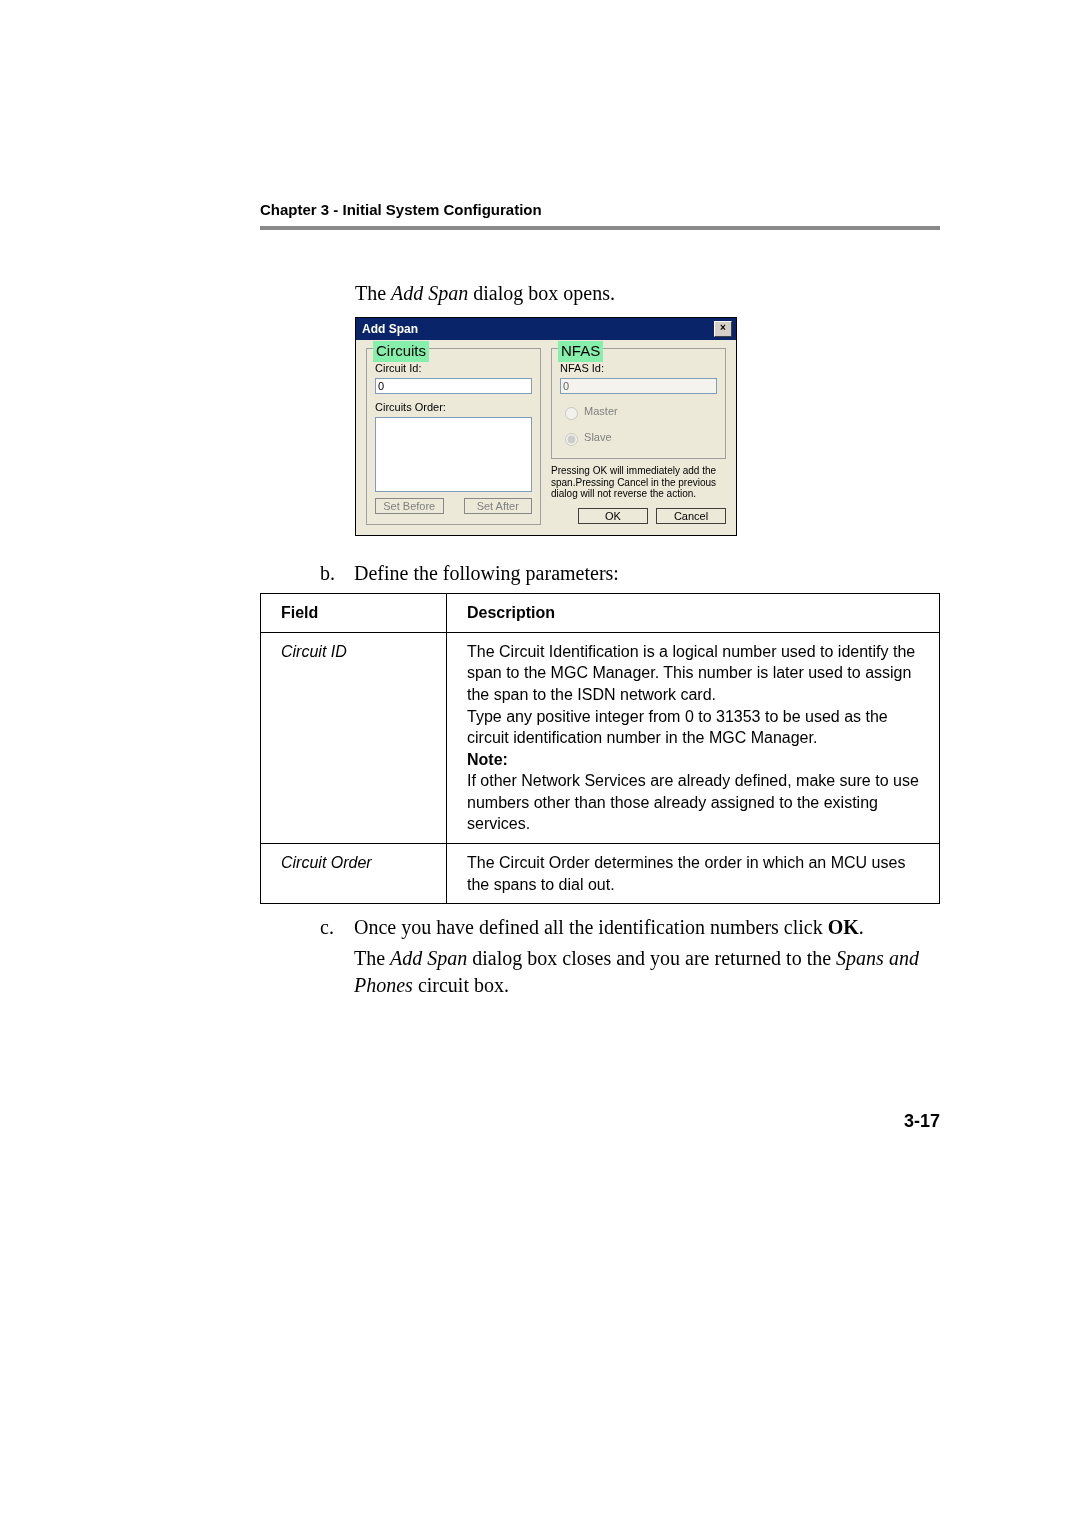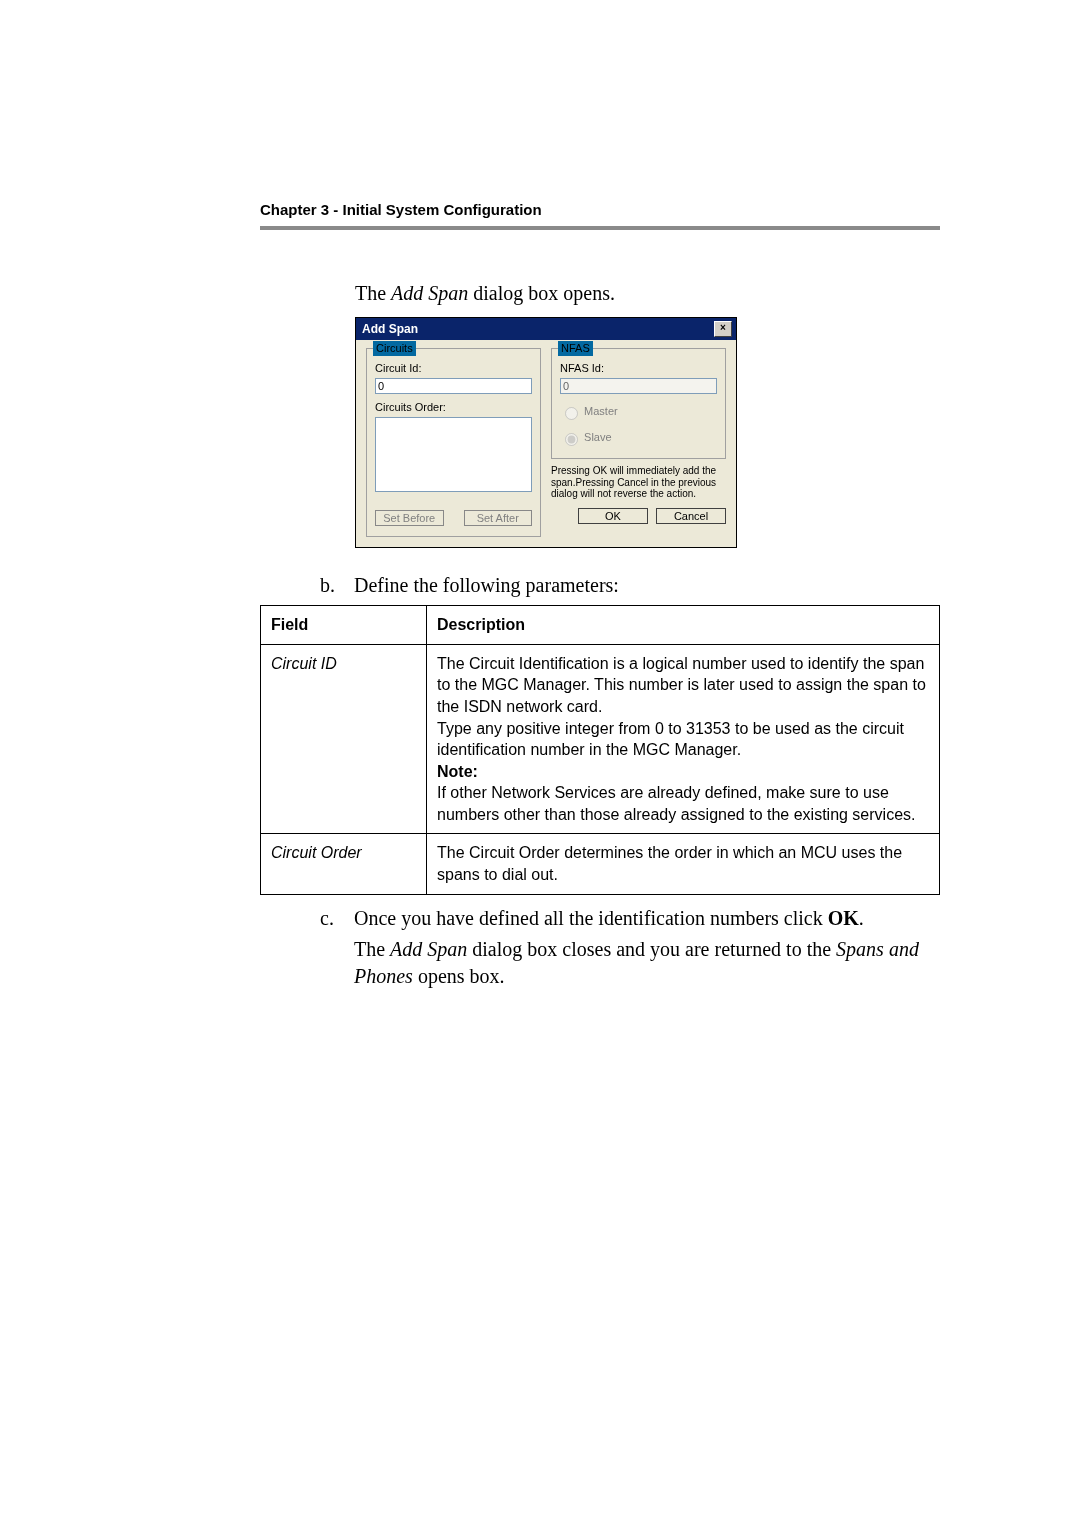--- a/index.html
+++ b/index.html
@@ -76,42 +76,42 @@
   }
   .dlg-col { flex:1; }
   .groupbox {
     border: 1px solid #a0a0a0;
     padding: 6px 8px 10px 8px;
     position: relative;
   }
   .groupbox .legend {
     position: absolute;
     top: -8px; left: 6px;
-    background: #0369a1;
+    background: #86efac;
     padding: 0 3px;
-    font-size: 11px;
+    font-size: 15px;
   }
   .fld-label { margin-top: 6px; margin-bottom: 2px; }
   .text-input {
     width: 100%;
     border: 1px solid #7f9db9;
     background: #fff;
     font-size: 11px;
     padding: 1px 2px;
     box-sizing: border-box;
   }
   .text-input.disabled { background:#f4f3ee; color:#666; }
   .listbox {
     width: 100%;
     height: 75px;
     border: 1px solid #7f9db9;
     background:#fff;
     box-sizing: border-box;
   }
-  .btnrow { margin-top: 18px; display:flex; gap:20px; }
+  .btnrow { margin-top: 6px; display:flex; gap:20px; }
   .winbtn {
     flex:1;
     font-size: 11px;
     padding: 1px 4px;
     background:#ece9d8;
     border:1px solid #888;
     color:#808080;
   }
   .radio-row { margin: 10px 0 4px 0; }
   .radio-row input { vertical-align: middle; }
@@ -142,21 +142,21 @@
 
   
   table.opts {
     border-collapse: collapse;
     width: 100%;
     font-family: Arial, sans-serif;
     font-size: 16px;
   }
   table.opts th, table.opts td {
     border: 1px solid #000;
-    padding: 8px 10px;
+    padding: 8px 20px;
     vertical-align: top;
     text-align: left;
   }
   table.opts th {
     font-weight: bold;
     background: #fff;
   }
   table.opts td.fieldcell {
     font-style: italic;
     width: 145px;
@@ -256,18 +256,19 @@
       </tr>
     </tbody>
   </table>
 
   <div style="margin-left:60px; margin-top:10px;">
     <div class="step-row">
       <div class="step-marker">c.</div>
       <div class="step-text serif">
         <span>Once you have defined all the identification numbers click </span><span class="bold">OK</span><span>.</span>
         <div style="height:4px;"></div>
-        <span>The </span><span class="italic">Add Span</span><span> dialog box closes and you are returned to the </span><span class="italic">Spans and Phones</span><span> opens box.</span>
+        <span>The </span><span class="italic">Add Span</span><span> dialog box closes and you are returned to the </span><span class="italic">Spans and Phones</span><span> circuit box.</span>
       </div>
     </div>
   </div>
 
+  <div class="page-num">3-17</div>
 </div>
 
 </body></html>

